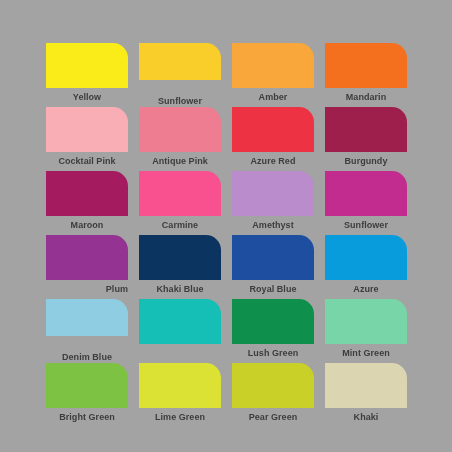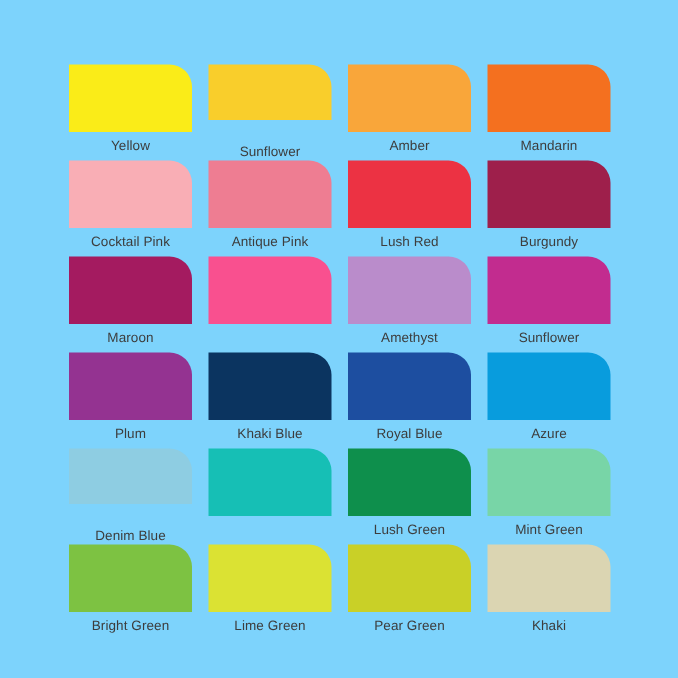--- a/index.html
+++ b/index.html
@@ -58,21 +58,21 @@
     font-size: 9px;
     color: #3d3d3d;
     letter-spacing: 0.05px;
     white-space: nowrap;
     overflow: hidden;
   }
 </style>
 </head>
 <body style="background-color: rgb(255, 255, 255);">
 
-<div id="swatch-chart" style="background-color: #7dd3fc;">
+<div id="swatch-chart" style="background-color: #a3a3a3; font-weight: bold;">
   <div id="swatch-grid">
       <div class="swatch-cell">
         <div class="swatch-chip" style="background-color: rgb(250, 236, 24);"></div>
         <div class="swatch-label" style="color: rgb(61, 61, 61);">Yellow</div>
       </div>
       <div class="swatch-cell">
         <div class="swatch-chip" style="background-color: rgb(249, 206, 43);"></div>
         <div class="swatch-label" style="color: rgb(61, 61, 61); margin-top: 12px;">Sunflower</div>
       </div>
       <div class="swatch-cell">
@@ -86,44 +86,45 @@
       <div class="swatch-cell">
         <div class="swatch-chip" style="background-color: rgb(249, 174, 181);"></div>
         <div class="swatch-label" style="color: rgb(61, 61, 61);">Cocktail Pink</div>
       </div>
       <div class="swatch-cell">
         <div class="swatch-chip" style="background-color: rgb(238, 125, 146);"></div>
         <div class="swatch-label" style="color: rgb(61, 61, 61);">Antique Pink</div>
       </div>
       <div class="swatch-cell">
         <div class="swatch-chip" style="background-color: rgb(236, 50, 67);"></div>
-        <div class="swatch-label" style="color: rgb(61, 61, 61);">Lush Red</div>
+        <div class="swatch-label" style="color: rgb(61, 61, 61);">Azure Red</div>
       </div>
       <div class="swatch-cell">
         <div class="swatch-chip" style="background-color: rgb(158, 31, 75);"></div>
         <div class="swatch-label" style="color: rgb(61, 61, 61);">Burgundy</div>
       </div>
       <div class="swatch-cell">
         <div class="swatch-chip" style="background-color: rgb(164, 27, 96);"></div>
         <div class="swatch-label" style="color: rgb(61, 61, 61);">Maroon</div>
       </div>
       <div class="swatch-cell">
         <div class="swatch-chip" style="background-color: rgb(249, 80, 143);"></div>
+        <div class="swatch-label" style="color: rgb(61, 61, 61);">Carmine</div>
       </div>
       <div class="swatch-cell">
         <div class="swatch-chip" style="background-color: rgb(186, 140, 203);"></div>
         <div class="swatch-label" style="color: rgb(61, 61, 61);">Amethyst</div>
       </div>
       <div class="swatch-cell">
         <div class="swatch-chip" style="background-color: rgb(194, 44, 143);"></div>
         <div class="swatch-label" style="color: rgb(61, 61, 61);">Sunflower</div>
       </div>
       <div class="swatch-cell">
         <div class="swatch-chip" style="background-color: rgb(148, 51, 145);"></div>
-        <div class="swatch-label" style="color: rgb(61, 61, 61);">Plum</div>
+        <div class="swatch-label" style="color: rgb(61, 61, 61); text-align: right;">Plum</div>
       </div>
       <div class="swatch-cell">
         <div class="swatch-chip" style="background-color: rgb(11, 52, 96);"></div>
         <div class="swatch-label" style="color: rgb(61, 61, 61);">Khaki Blue</div>
       </div>
       <div class="swatch-cell">
         <div class="swatch-chip" style="background-color: rgb(29, 78, 160);"></div>
         <div class="swatch-label" style="color: rgb(61, 61, 61);">Royal Blue</div>
       </div>
       <div class="swatch-cell">

